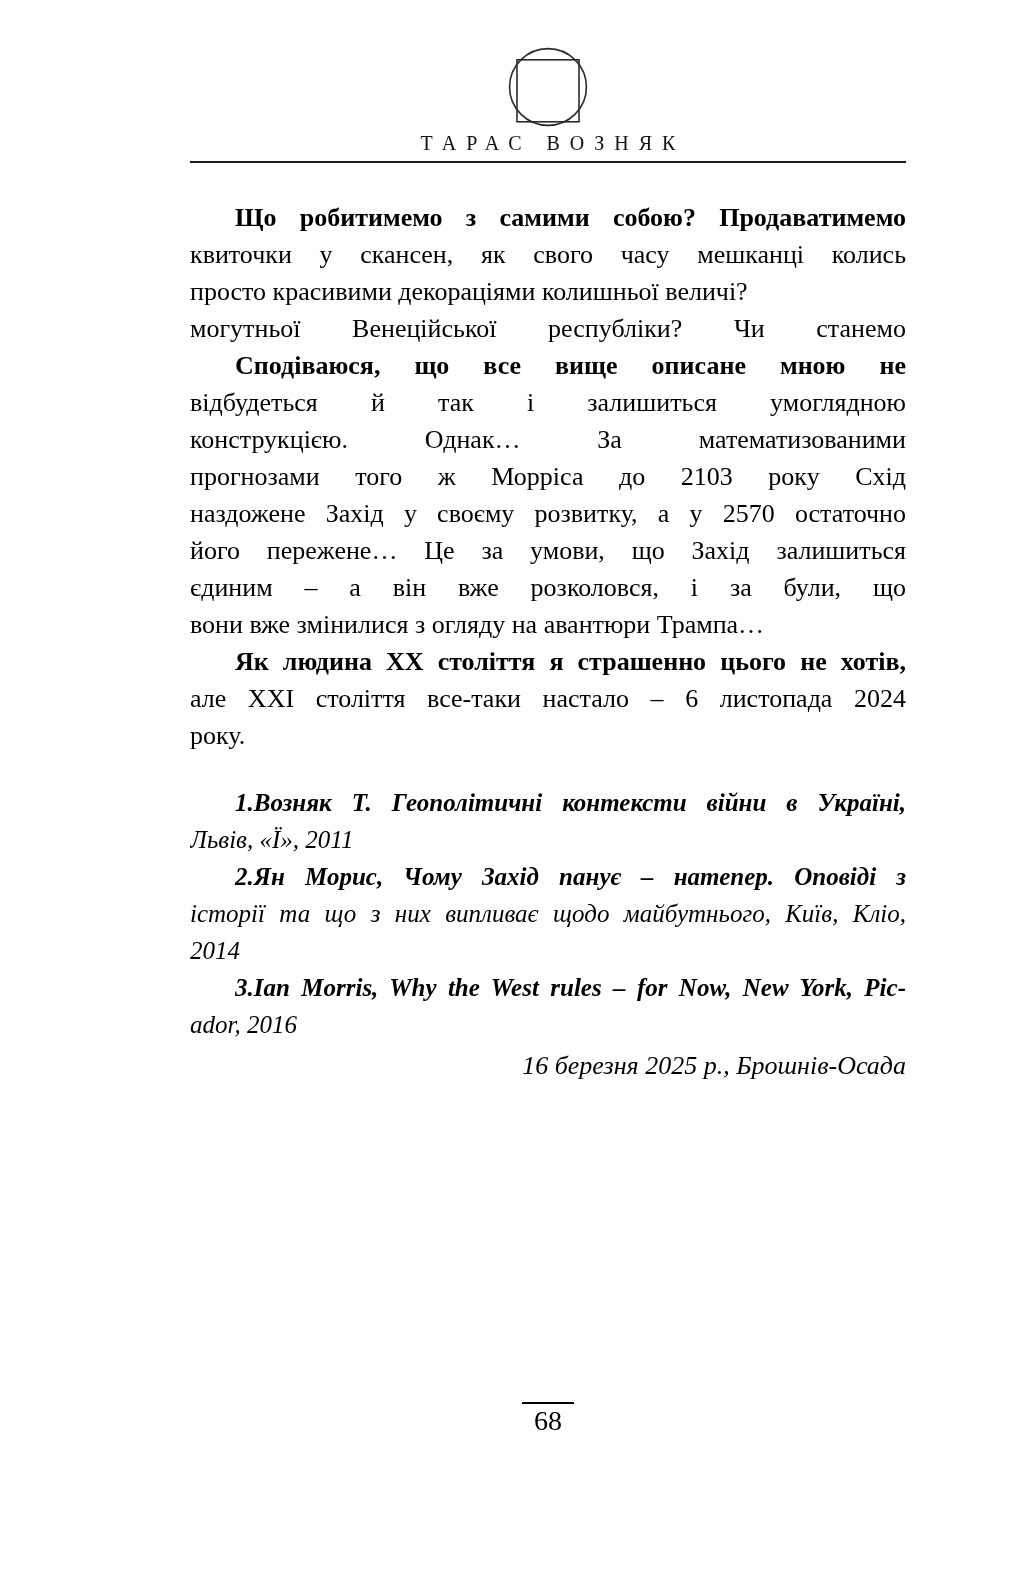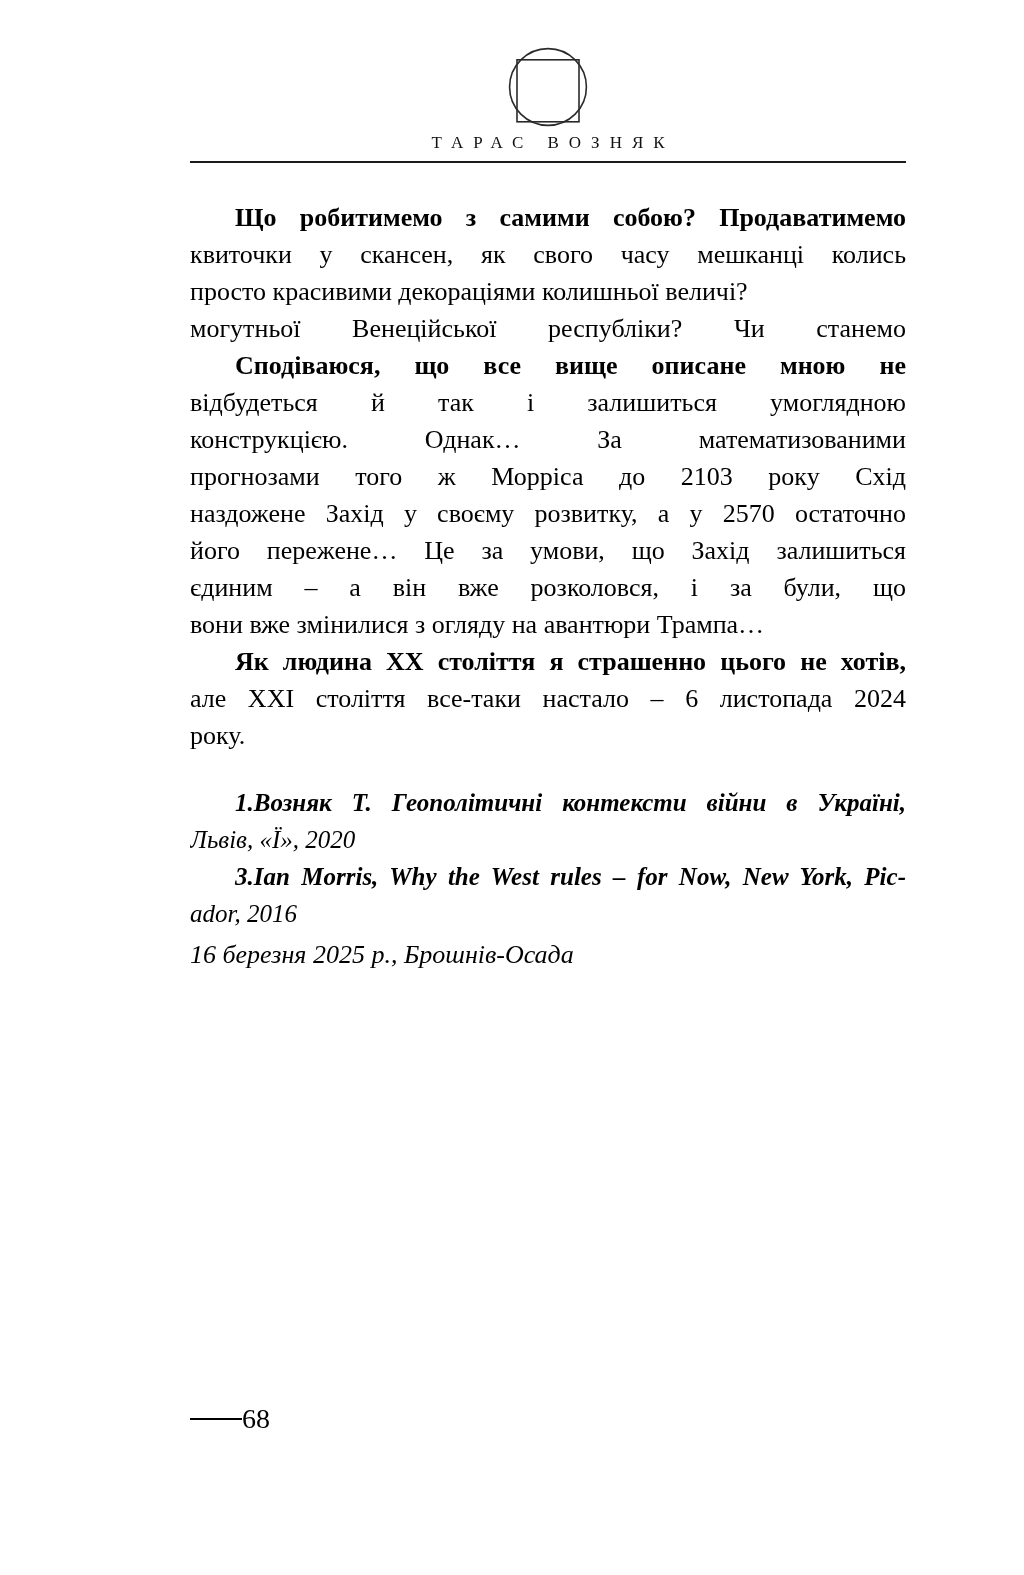--- a/index.html
+++ b/index.html
@@ -20,21 +20,21 @@
     width: 716px;
   }
   .logo-wrap {
     display: flex;
     justify-content: center;
     margin-top: 47px;
     height: 80px;
   }
   .author {
     text-align: center;
-    font-size: 17px;
+    font-size: 20px;
     letter-spacing: 10px;
     padding-left: 10px; 
     margin-top: 5px;
     line-height: 22px;
     color: #111;
   }
   .header-rule {
     border: none;
     border-top: 2px solid #1b1b1b;
     margin: 7px 0 0 0;
@@ -54,30 +54,30 @@
   .line.last  { text-align-last: left; }
   .footnotes { margin-top: 30px; }
   .footnote .line {
     font-style: italic;
     font-size: 25px;
   }
   .dateline {
     font-style: italic;
     font-size: 26px;
     line-height: 37px;
-    text-align: left;
+    text-align: right;
     margin-top: 4px;
   }
   .page-footer {
     position: absolute;
     top: 1402px;
     left: 190px;
     width: 716px;
     display: flex;
-    flex-direction: row;
+    flex-direction: column;
     align-items: center;
   }
   .pagenum-rule {
     width: 52px;
     height: 0;
     border-top: 2px solid #000;
   }
   .pagenum {
     font-size: 28px;
     line-height: 32px;
@@ -122,21 +122,26 @@
         <div class="paragraph">
           <div class="line first">Як людина ХХ століття я страшенно цього не хотів,</div>
           <div class="line">але ХХІ століття все-таки настало – 6 листопада 2024</div>
           <div class="line last">року.</div>
         </div>
       </div>
 
     <div class="footnotes" id="footnotes">
         <div class="footnote">
           <div class="line first">1.Возняк Т. Геополітичні контексти війни в Україні,</div>
-          <div class="line last">Львів, «Ї», 2020</div>
+          <div class="line last">Львів, «Ї», 2011</div>
+        </div>
+        <div class="footnote">
+          <div class="line first">2.Ян Морис, Чому Захід панує – натепер. Оповіді з</div>
+          <div class="line">історії та що з них випливає щодо майбутнього, Київ, Кліо,</div>
+          <div class="line last">2014</div>
         </div>
         <div class="footnote">
           <div class="line first">3.Ian Morris, Why the West rules – for Now, New York, Pic-</div>
           <div class="line last">ador, 2016</div>
         </div>
       </div>
 
     <div class="dateline">16 березня 2025 р., Брошнів-Осада</div>
   </div>
 

